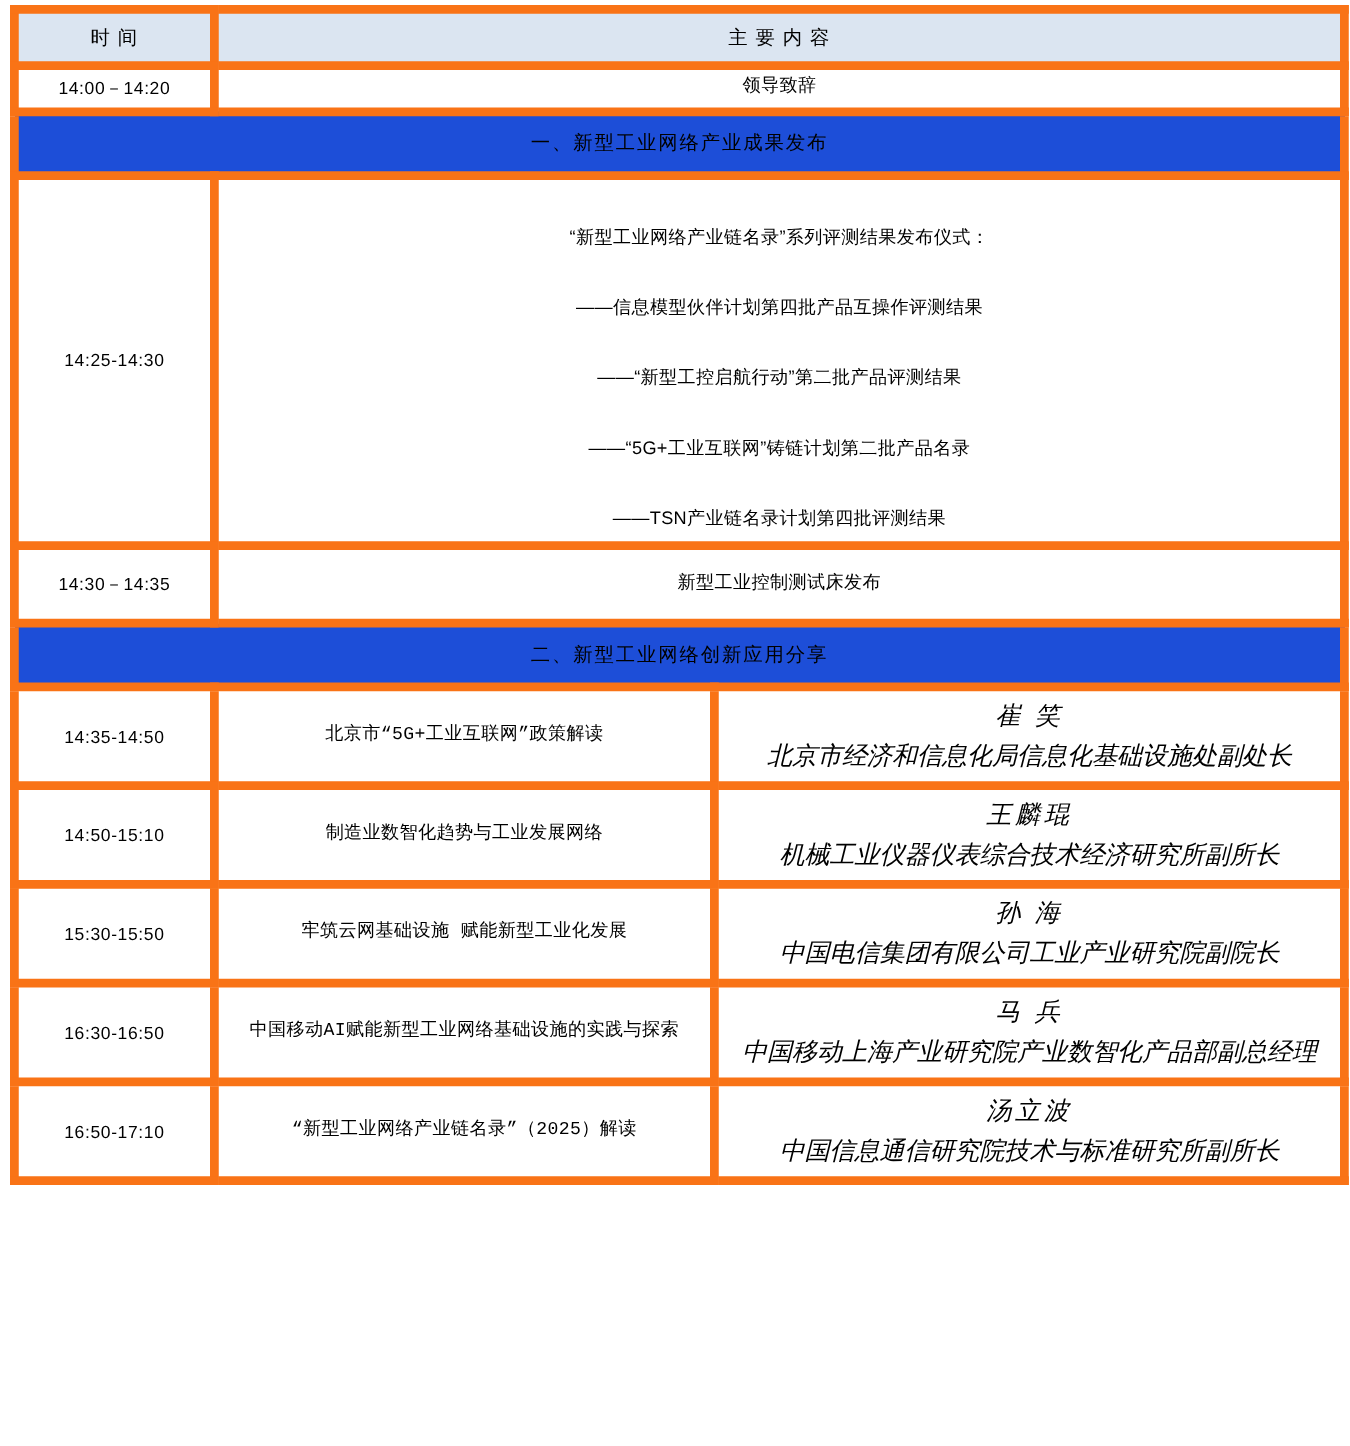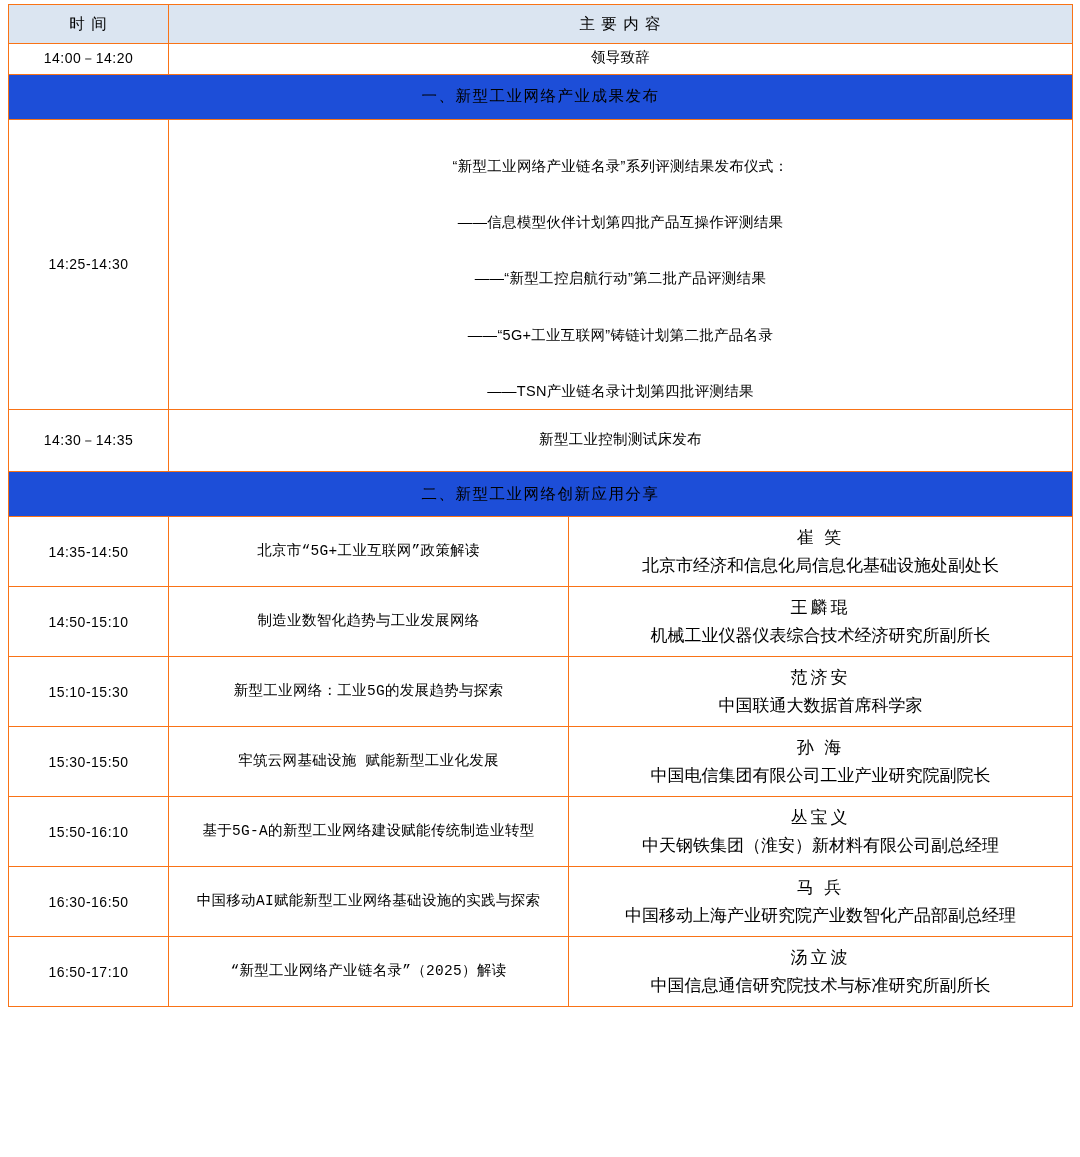--- a/index.html
+++ b/index.html
@@ -18,21 +18,21 @@
     width: 1080px;
     box-sizing: border-box;
     padding: 4px 8px 0 8px;
   }
   table.agenda {
     width: 1064px;
     border-collapse: collapse;
     table-layout: fixed;
   }
   table.agenda td, table.agenda th {
-    border: 1px solid #f97316;
+    border: 7px solid #f97316;
     vertical-align: middle;
     text-align: center;
     font-weight: normal;
     padding: 4px 6px;
   }
   
   col.c-time { width: 160px; }
   col.c-topic { width: 400px; }
   col.c-speaker { width: 504px; }
 
@@ -55,22 +55,23 @@
     font-size: 14px;
     letter-spacing: 0.5px;
   }
   .topic-cell {
     font-size: 14.5px;
     line-height: 1.5;
     letter-spacing: 0.3px;
     font-family: Liberation Mono, monospace;
   }
   .speaker-cell {
-    font-size: 17px;
+    font-size: 20px;
     line-height: 1.6;
+    font-style: italic;
   }
   .speaker-name {
     display: block;
     letter-spacing: 3px;
   }
   .speaker-title {
     display: block;
   }
   .multiline {
     font-size: 14.5px;
@@ -140,46 +141,30 @@
 
       <tr class="r-h70">
         <td class="time-cell">14:50-15:10</td>
         <td class="topic-cell">制造业数智化趋势与工业发展网络</td>
         <td class="speaker-cell">
           <span class="speaker-name">王麟琨</span>
           <span class="speaker-title">机械工业仪器仪表综合技术经济研究所副所长</span>
         </td>
       </tr>
 
-      <tr class="r-h70">
-        <td class="time-cell">15:10-15:30</td>
-        <td class="topic-cell">新型工业网络：工业5G的发展趋势与探索</td>
-        <td class="speaker-cell">
-          <span class="speaker-name">范济安</span>
-          <span class="speaker-title">中国联通大数据首席科学家</span>
-        </td>
-      </tr>
 
       <tr class="r-h70">
         <td class="time-cell">15:30-15:50</td>
         <td class="topic-cell">牢筑云网基础设施 赋能新型工业化发展</td>
         <td class="speaker-cell">
           <span class="speaker-name">孙 海</span>
           <span class="speaker-title">中国电信集团有限公司工业产业研究院副院长</span>
         </td>
       </tr>
 
-      <tr class="r-h70">
-        <td class="time-cell">15:50-16:10</td>
-        <td class="topic-cell">基于5G-A的新型工业网络建设赋能传统制造业转型</td>
-        <td class="speaker-cell">
-          <span class="speaker-name">丛宝义</span>
-          <span class="speaker-title">中天钢铁集团（淮安）新材料有限公司副总经理</span>
-        </td>
-      </tr>
 
 
       <tr class="r-h70">
         <td class="time-cell">16:30-16:50</td>
         <td class="topic-cell">中国移动AI赋能新型工业网络基础设施的实践与探索</td>
         <td class="speaker-cell">
           <span class="speaker-name">马 兵</span>
           <span class="speaker-title">中国移动上海产业研究院产业数智化产品部副总经理</span>
         </td>
       </tr>

